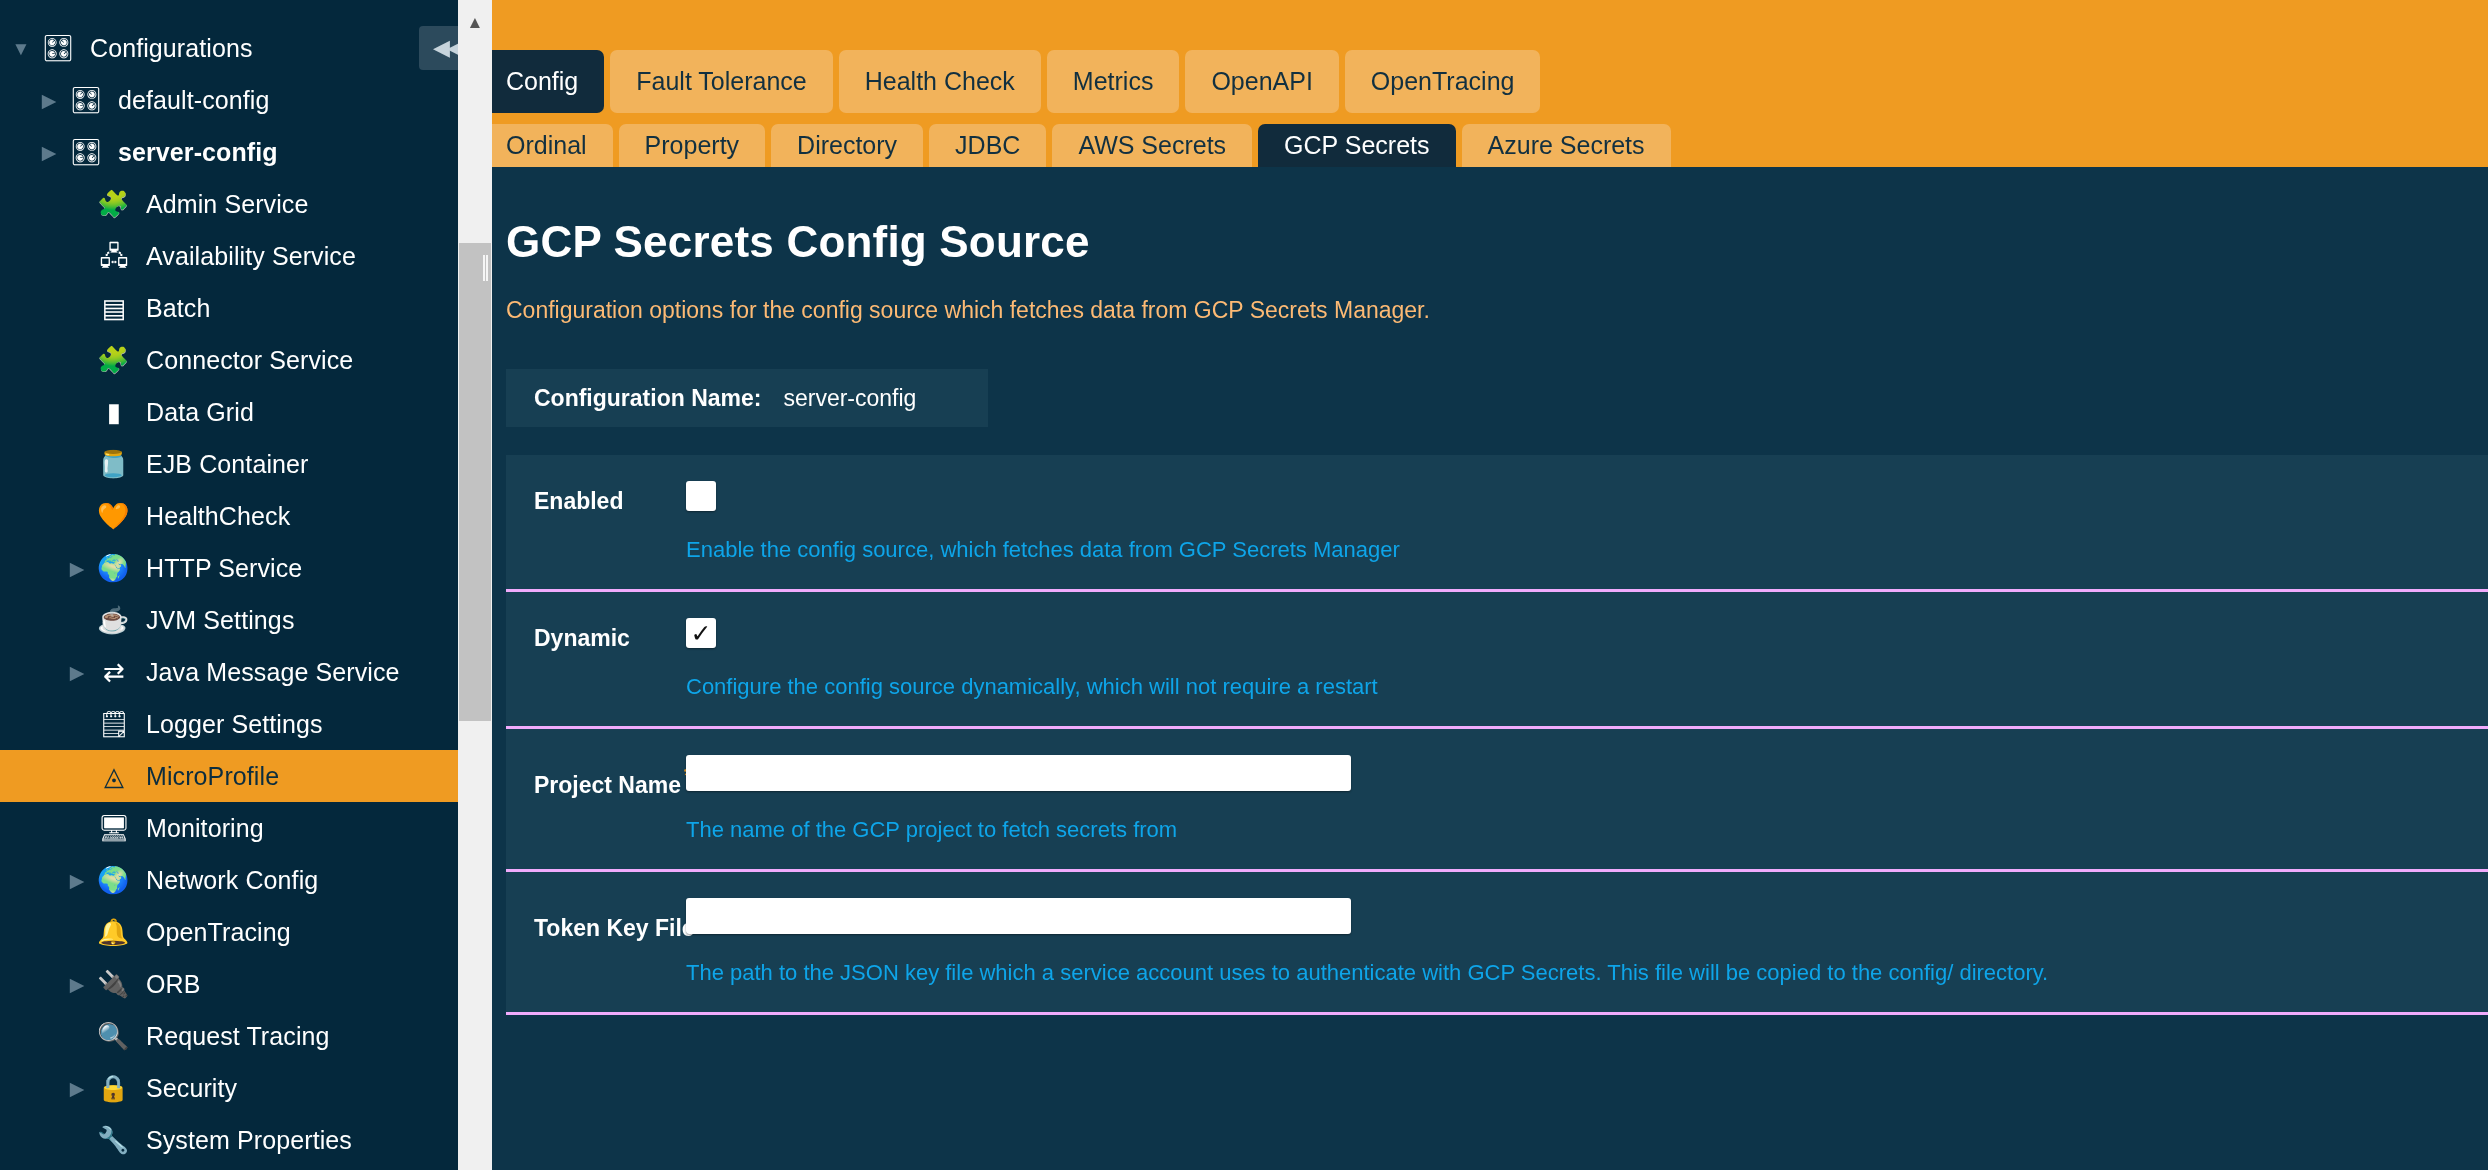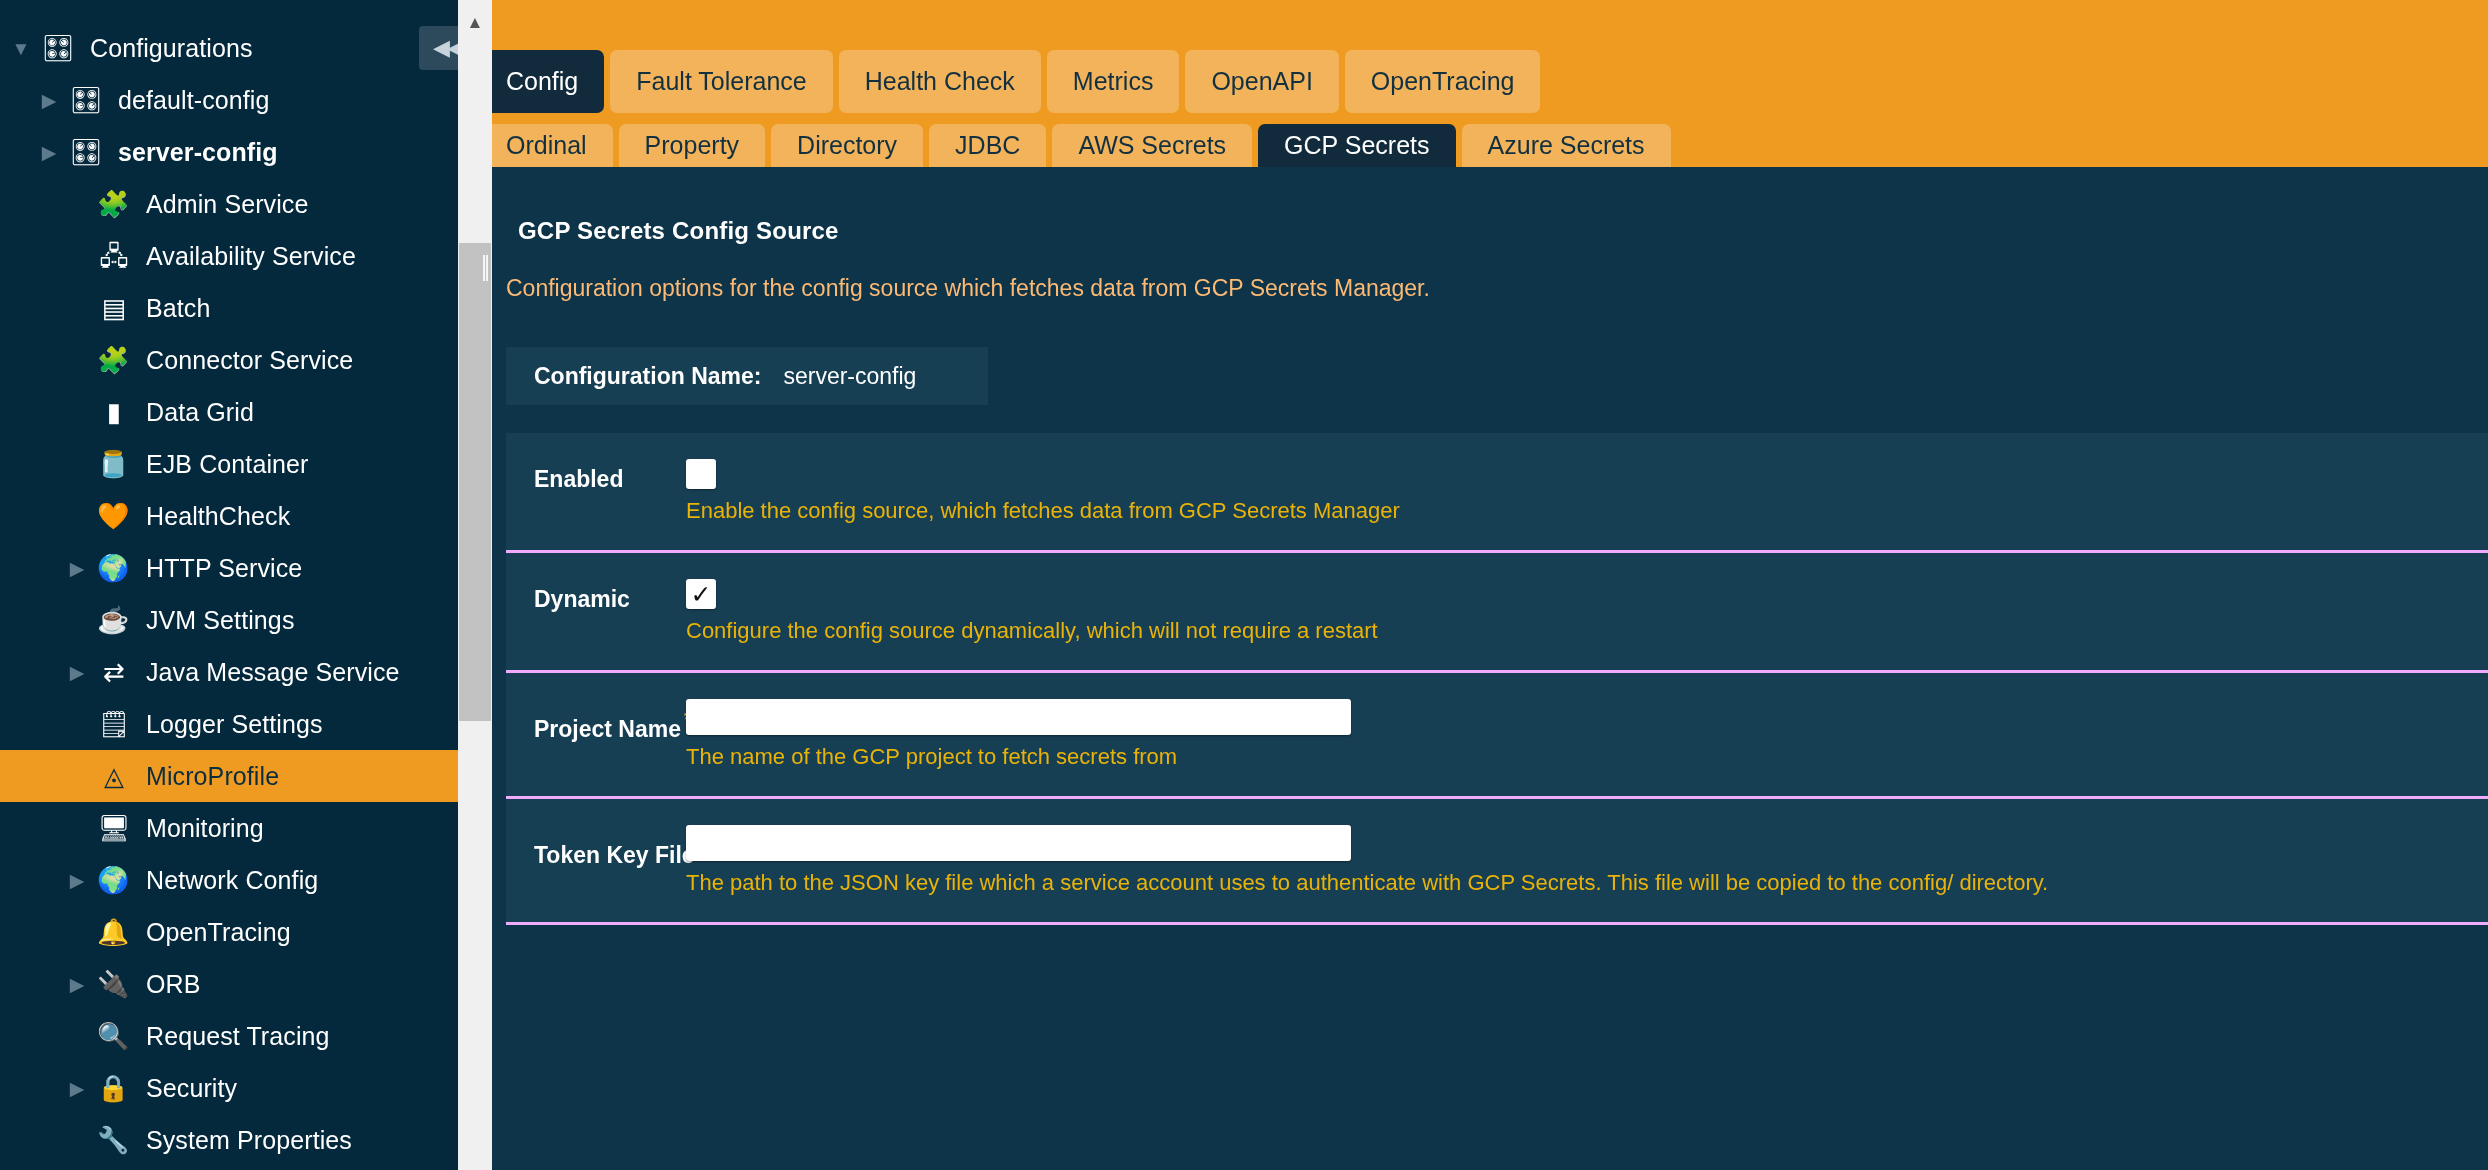--- a/index.html
+++ b/index.html
@@ -77,22 +77,22 @@
     font-size: 25px; height: 63px; display: flex; align-items: center;
     justify-content: center; padding: 0 26px; margin-right: 6px;
     border-radius: 7px 7px 0 0; white-space: nowrap;
   }
   .tabrow.row1 .tab { border-radius: 7px; height: 63px; margin-top: 32px; }
   .tab.active { background: #112b3c; color: #ffffff; }
   .tabrow.row2 .tab { border-radius: 7px 7px 0 0; height: 43px; }
 
   .content { padding: 0 0 0 0; background: #0d3449; height: 1010px; }
   .page-title {
-    color: #ffffff; font-size: 24px; font-weight: bold;
-    padding: 50px 0 0 60px; letter-spacing: .2px;
+    color: #ffffff; font-size: 44px; font-weight: bold;
+    padding: 50px 0 0 48px; letter-spacing: .2px;
   }
   .page-desc {
     color: #fdba74; font-size: 23px; padding: 30px 0 0 48px;
   }
 
   .confname {
     margin: 45px 0 0 48px; background: #173f53;
     width: 482px; height: 58px; display: flex; align-items: center;
     padding-left: 28px; color: #ffffff; font-size: 23px;
   }
@@ -114,21 +114,21 @@
     width: 30px; height: 30px; background: #ffffff; border-radius: 3px;
     display: flex; align-items: center; justify-content: center;
     color: #111; font-size: 25px; line-height: 1;
     box-shadow: 0 1px 2px rgba(0,0,0,.4);
   }
   .txt {
     width: 665px; height: 36px; background: #ffffff; border-radius: 3px;
     box-shadow: 0 1px 2px rgba(0,0,0,.4); border: none; outline: none;
     font-family: "Liberation Sans", sans-serif; font-size: 20px; padding: 0 8px;
   }
-  .hint { color: #eab308; font-size: 22px; margin-top: 9px; }
+  .hint { color: #0ea5e9; font-size: 22px; margin-top: 26px; }
 </style>
 </head>
 <body>
 
 <div class="app">
 
   <div class="sidebar">
     <div class="tree" id="tree">
         <div class="tree-row lvl0">
           <span class="twisty">▼</span>

